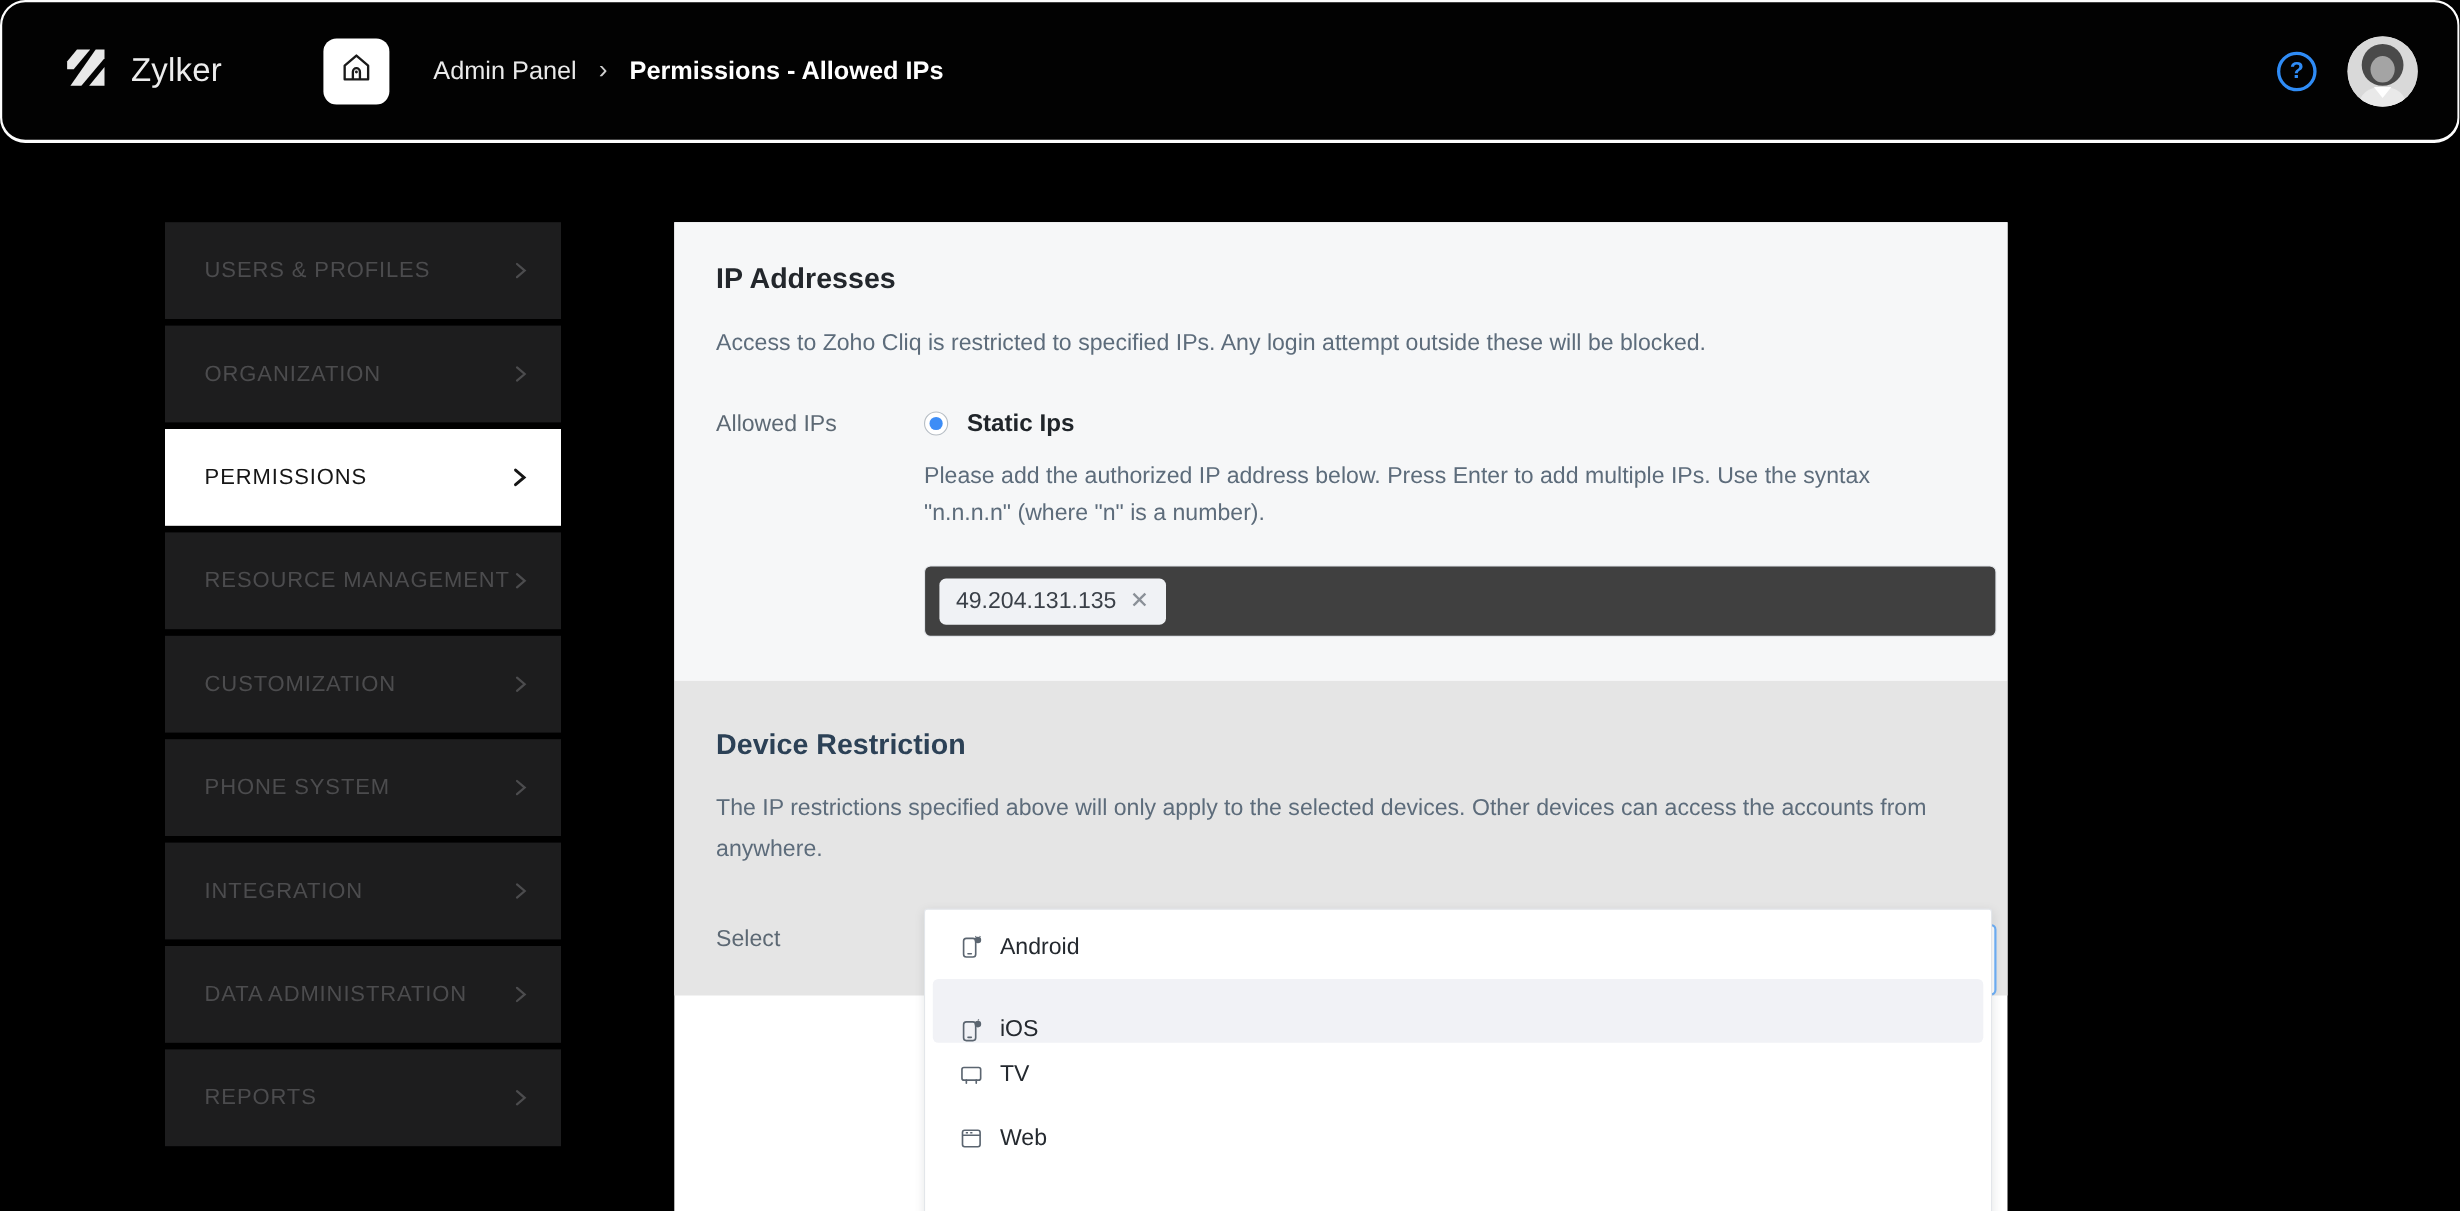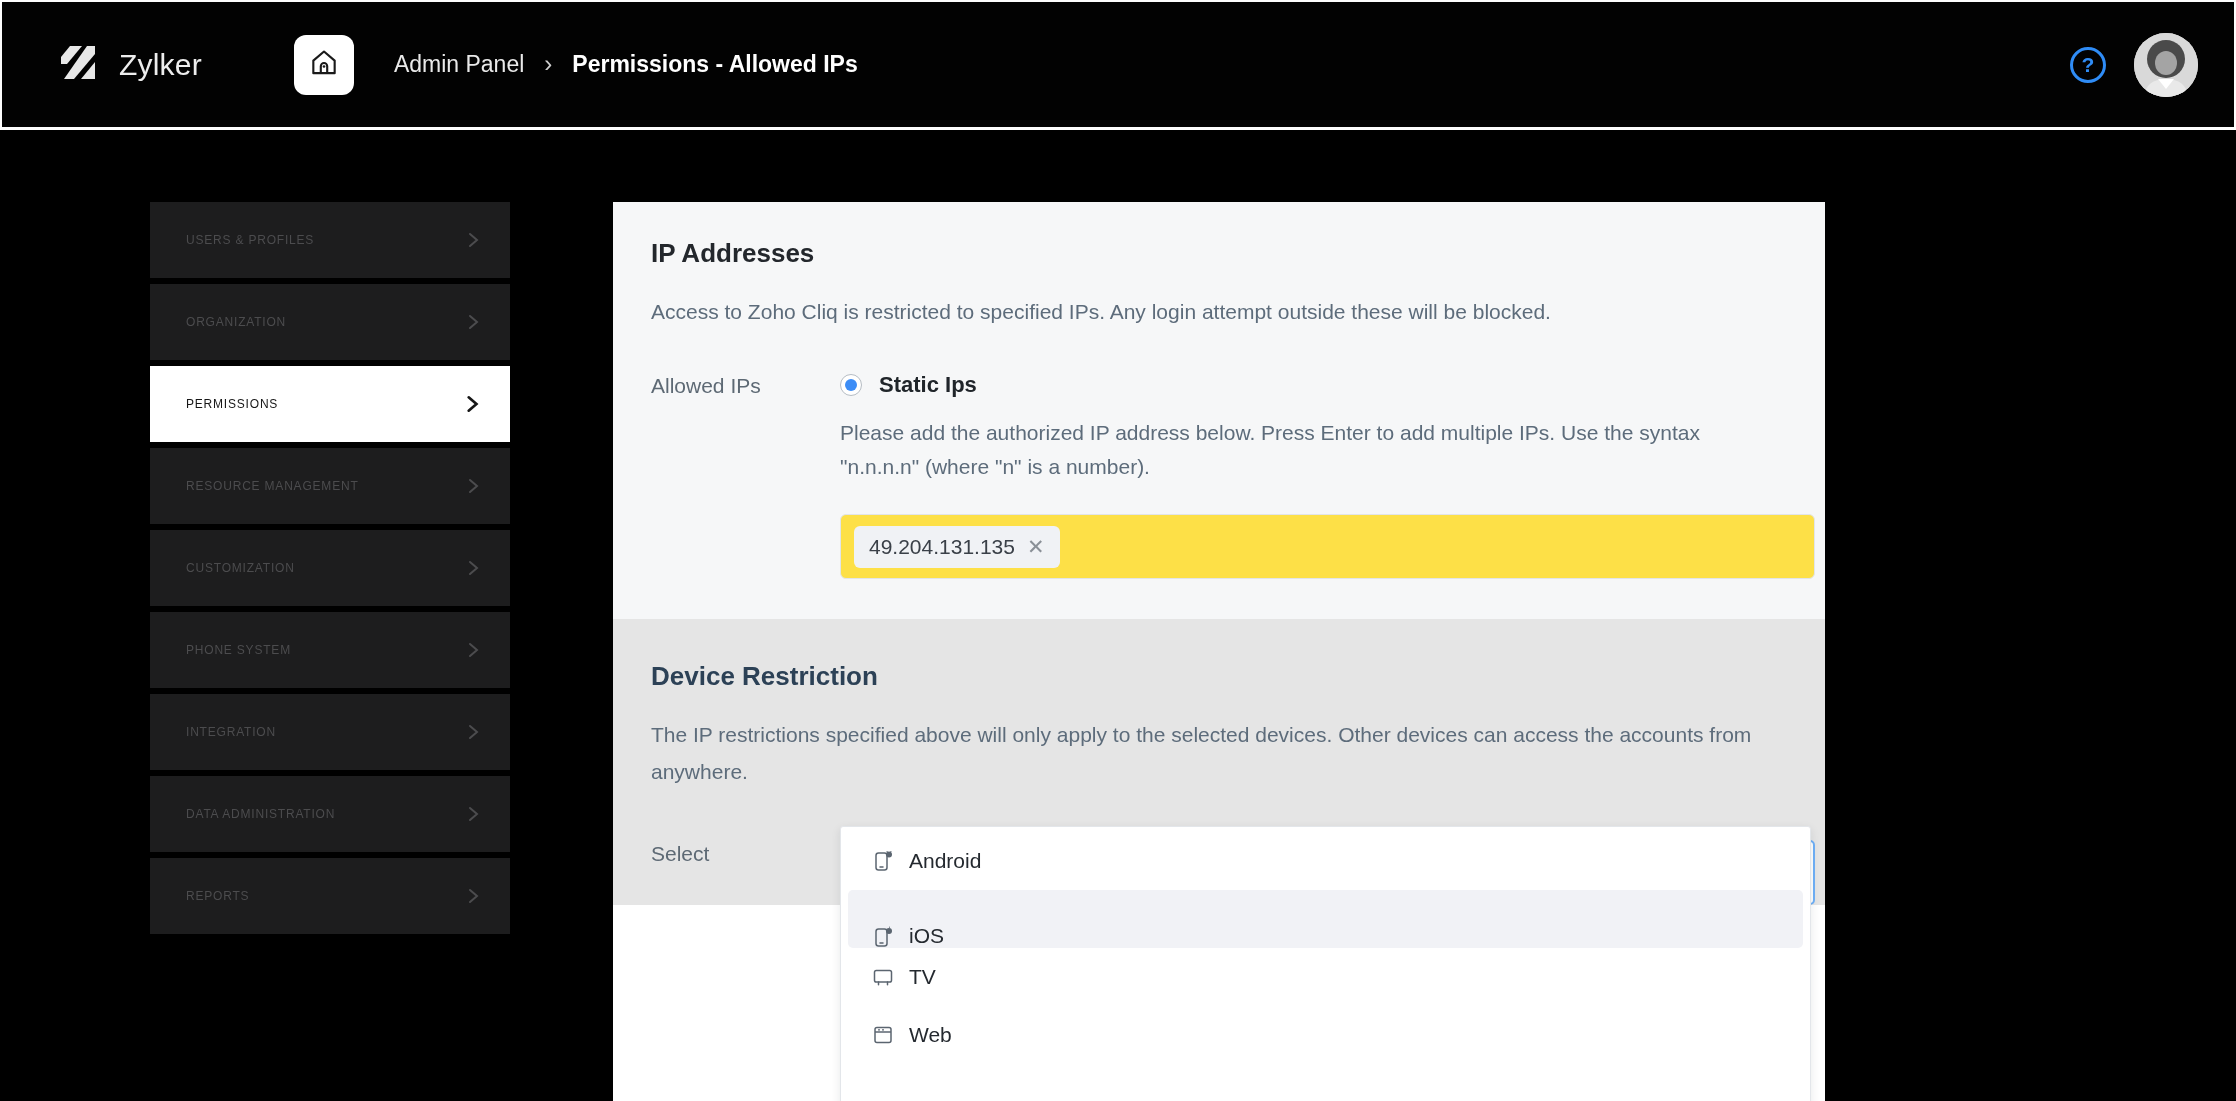--- a/index.html
+++ b/index.html
@@ -9,21 +9,21 @@
     font-family:"Liberation Sans","DejaVu Sans",sans-serif;
     position:relative;
   }
 
   
   .topbar {
     position:absolute; left:0; top:0; width:2236px; height:130px;
     background:#020202;
     border-bottom:3px solid #fdfdfd;
     border-left:2px solid #fdfdfd; border-right:2px solid #fdfdfd; border-top:2px solid #fdfdfd;
-    display:flex; align-items:center;
+    display:flex; align-items:center;border-radius:23px;
   }
   .brand { display:flex; align-items:center; gap:16px; margin-left:55px; cursor:pointer; }
   .brand-name { color:#ededed; font-size:30px; letter-spacing:0.2px; }
   .home-btn {
     margin-left:92px; width:60px; height:60px; background:#fff; border-radius:12px;
     display:flex; align-items:center; justify-content:center; cursor:pointer;
   }
   .crumbs { display:flex; align-items:center; margin-left:40px; gap:20px; }
   .crumb-root { color:#e9e9e9; font-size:23px; }
   .crumb-sep  { color:#cfcfcf; font-size:24px; transform:translateY(-1px); }
@@ -33,24 +33,24 @@
     width:36px; height:36px; border-radius:50%; border:3px solid #2f8cf6;
     color:#2f8cf6; font-size:21px; font-weight:600;
     display:flex; align-items:center; justify-content:center; cursor:pointer;
     background:transparent;
   }
   .avatar { width:64px; height:64px; border-radius:50%; overflow:hidden; cursor:pointer; background:#dcdcdc; }
 
   
   .sidebar { position:absolute; left:150px; top:202px; width:360px; }
   .side-item {
-    height:76px; margin-bottom:6px; background:#1d1d1e;
+    height:88px; margin-bottom:6px; background:#1d1d1e;
     display:flex; align-items:center;
     padding:0 28px 0 36px;
-    color:#4c4c4e; font-size:12px; letter-spacing:0.8px;
+    color:#4c4c4e; font-size:20px; letter-spacing:0.8px;
     cursor:pointer;
   }
   .side-item .lbl { flex:1; }
   .side-item svg { flex:none; }
   .side-item.active { background:#ffffff; color:#161616; font-weight:500; }
 
   
   .panel {
     position:absolute; left:613px; top:202px; width:1212px; height:899px;
     background:#ffffff;
@@ -71,21 +71,21 @@
     width:22px; height:22px; border-radius:50%;
     border:1.5px solid #b6bdc4; background:#fff;
     display:flex; align-items:center; justify-content:center; cursor:pointer;
   }
   .radio .dot { width:12px; height:12px; border-radius:50%; background:#3d8df6; }
   .radio-label { font-size:22px; font-weight:700; color:#20252a; }
 
   .helper { margin-top:18px; font-size:21px; color:#5d6c7b; line-height:34px; max-width:915px; }
 
   .ip-input {
-    margin-top:30px; width:975px; height:65px; background:#fde047;
+    margin-top:30px; width:975px; height:65px; background:#404040;
     border:1.5px solid #e2e5e9; border-radius:6px;
     display:flex; align-items:center; padding:0 13px; cursor:text;
   }
   .ip-chip {
     background:#f0f2f5; border-radius:6px; height:42px;
     display:flex; align-items:center; gap:12px; padding:0 15px;
     font-size:21px; color:#3a4048;
   }
   .chip-x { color:#8a9097; font-size:21px; font-weight:400; cursor:pointer; line-height:1; }
 

